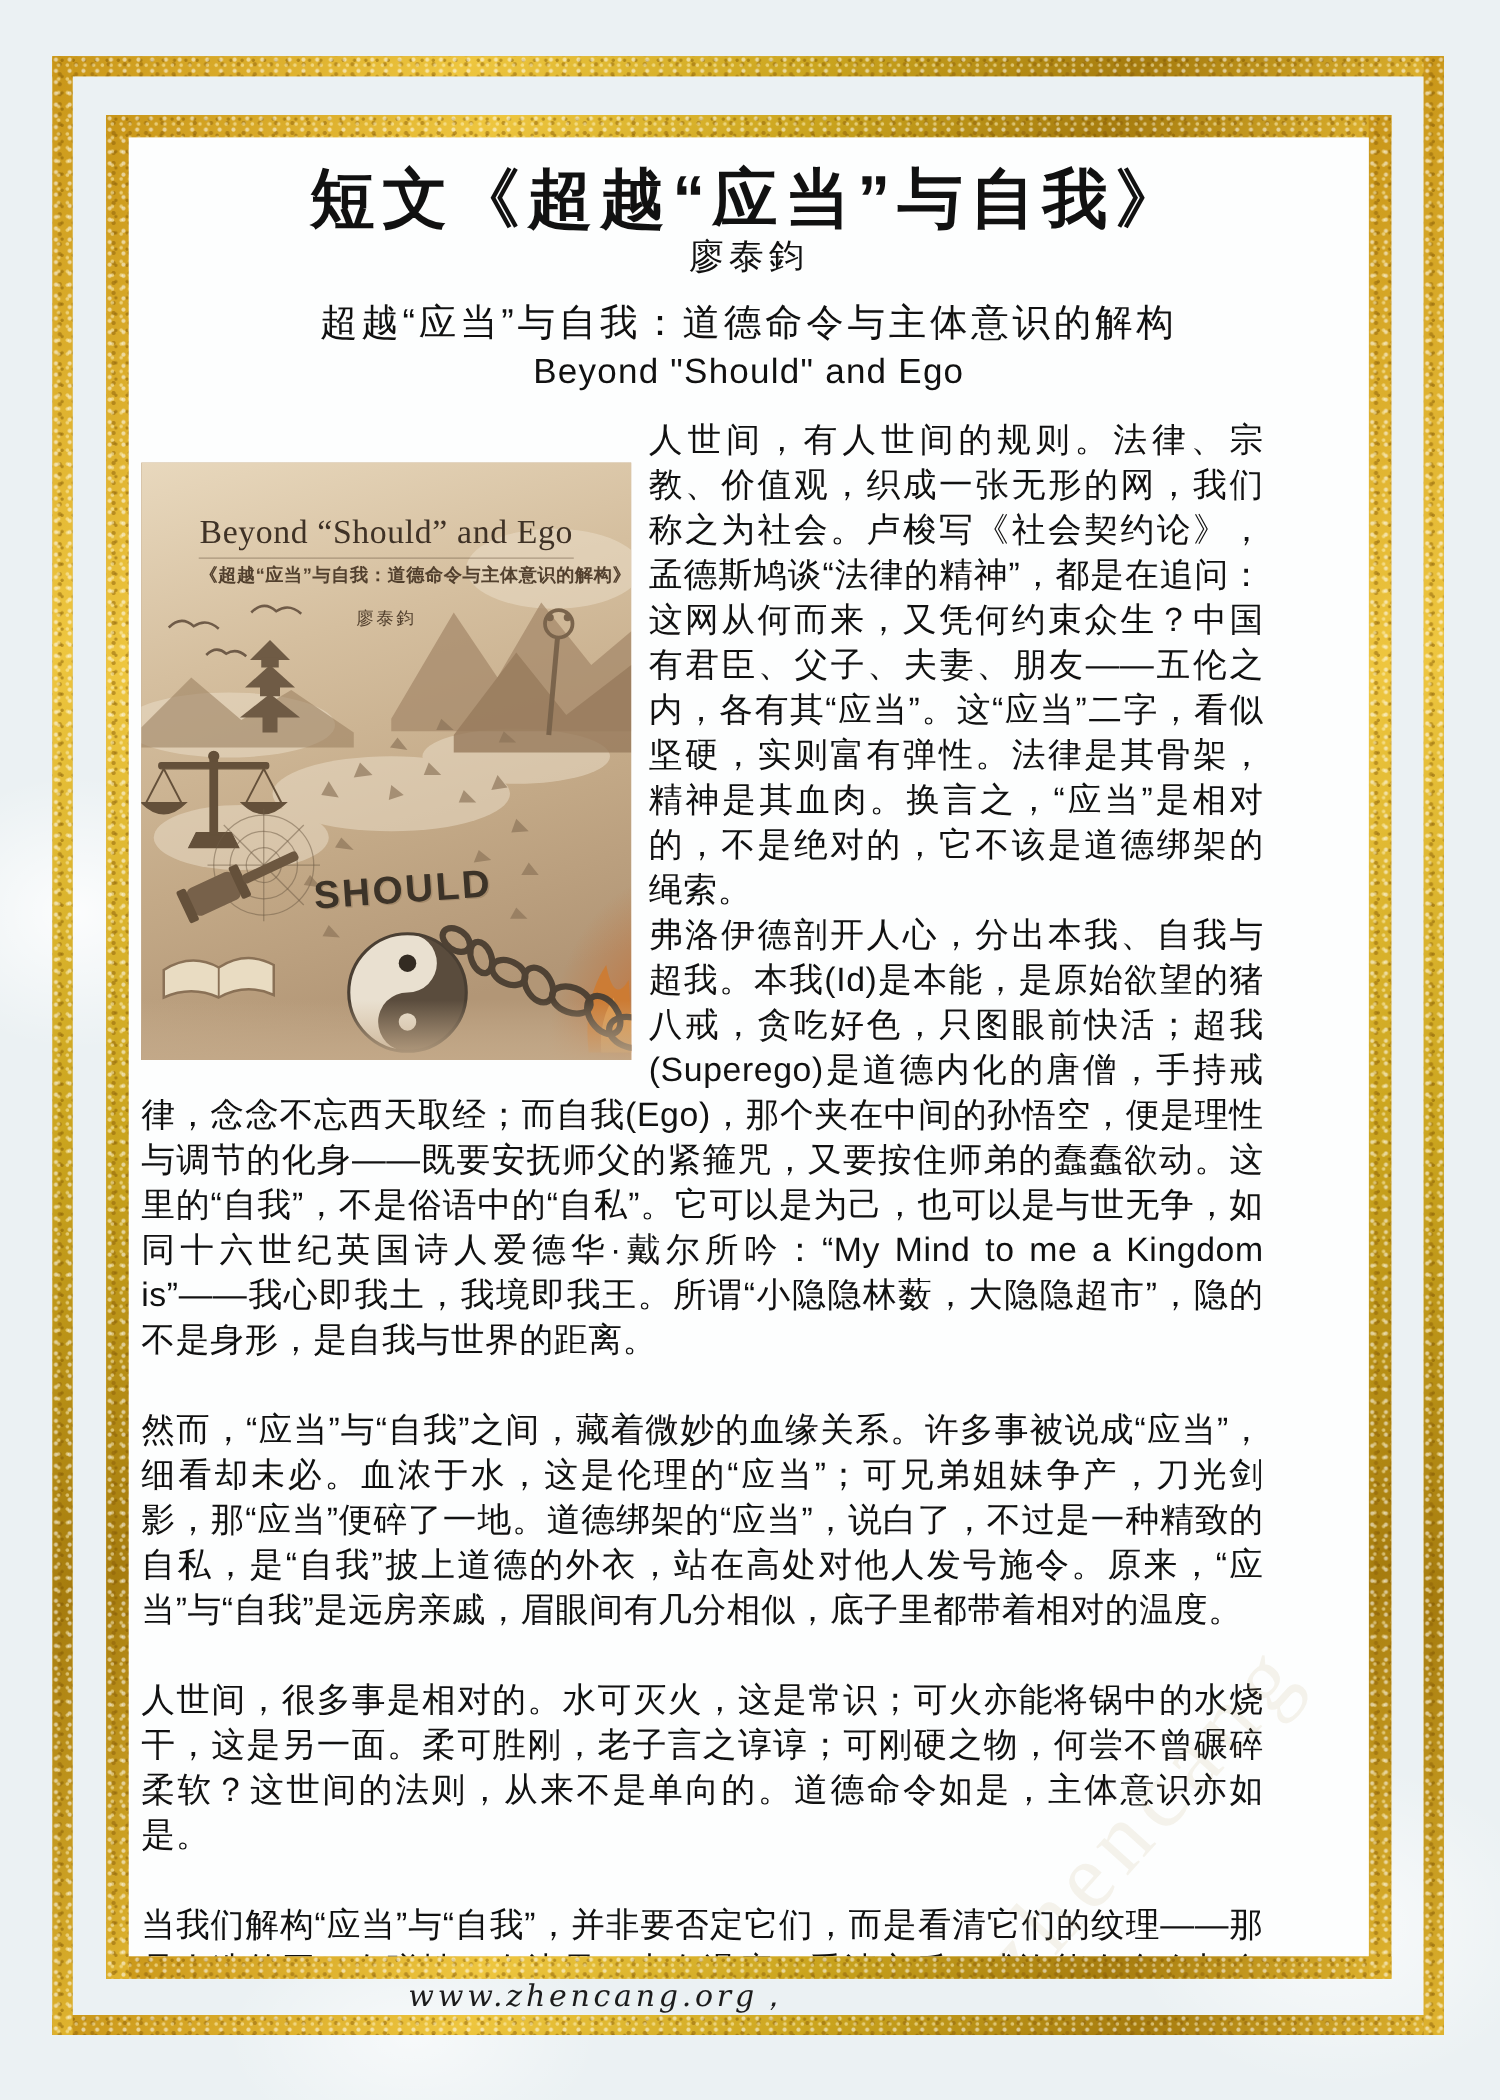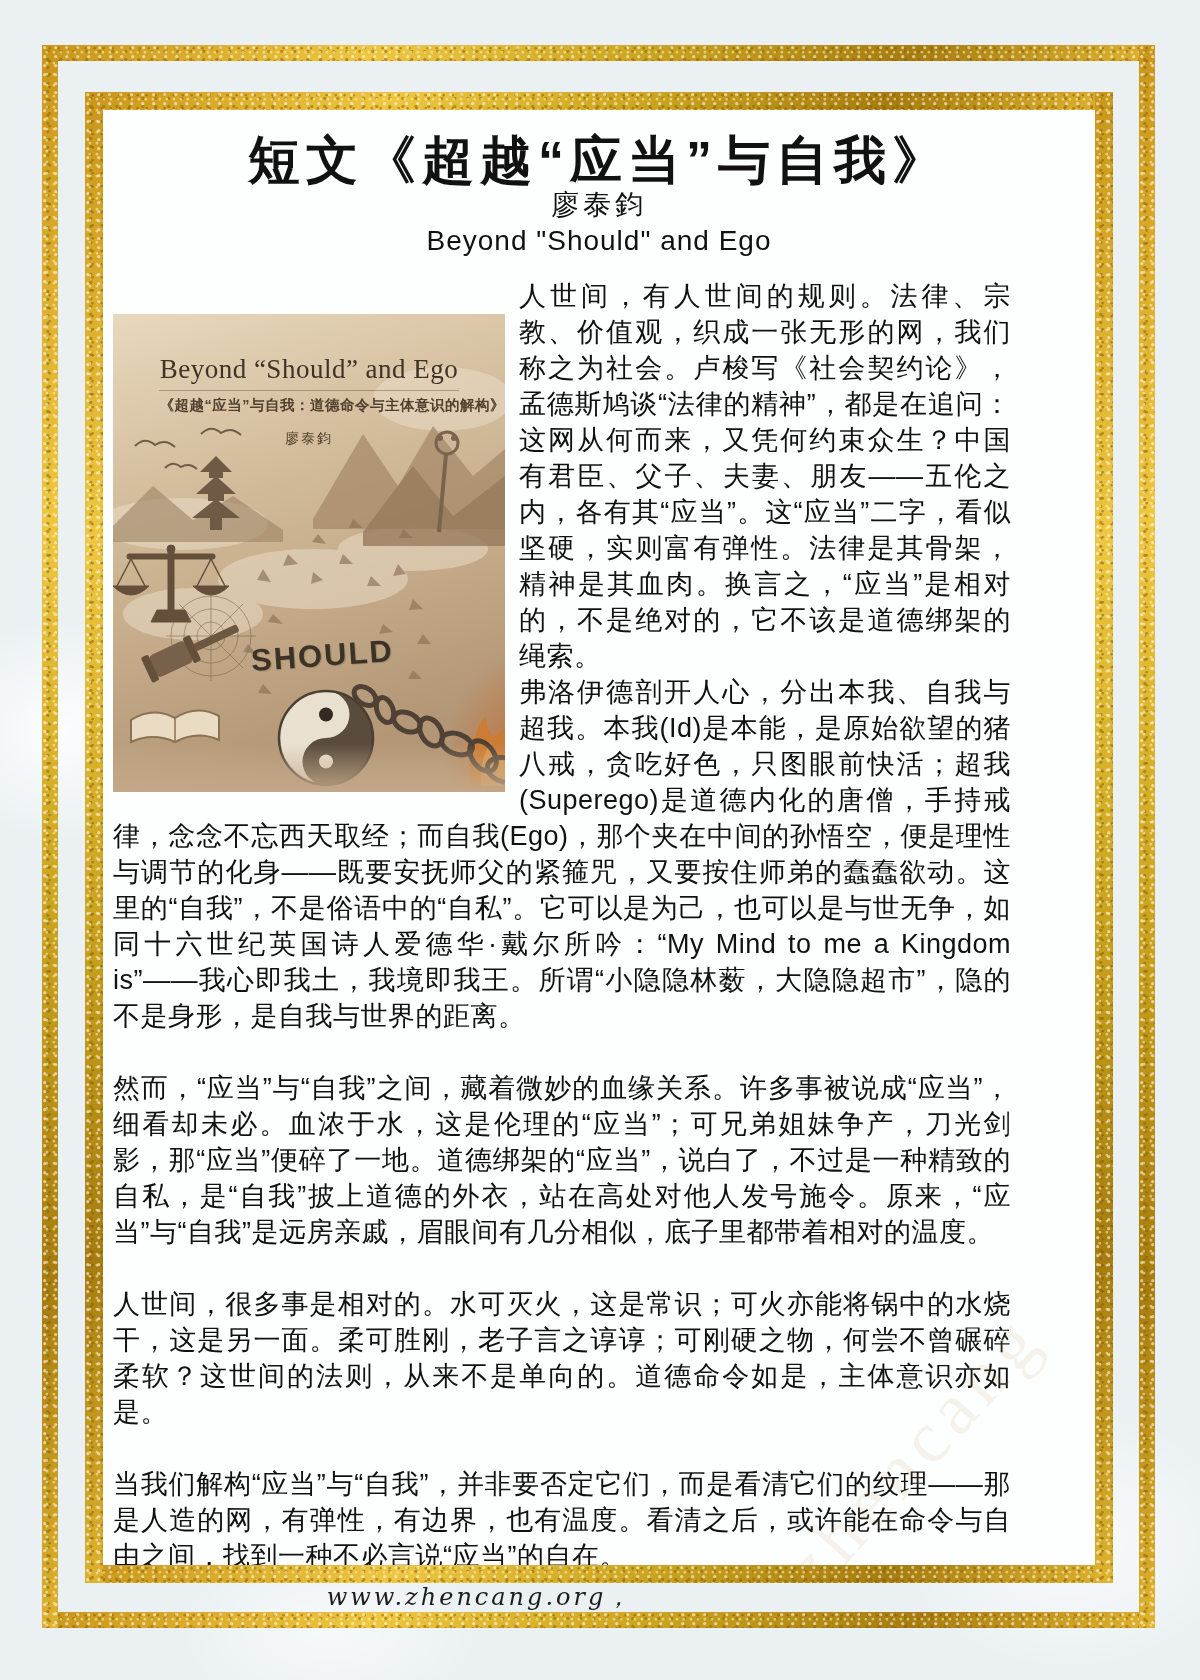--- a/index.html
+++ b/index.html
@@ -98,20 +98,21 @@
 <div>
   <div class="bar gold" style="left:85px;top:92px;width:1028px;height:18px;"></div>
   <div class="bar gold" style="left:85px;top:1565px;width:1028px;height:18px;"></div>
   <div class="bar gold" style="left:85px;top:92px;width:18px;height:1491px;"></div>
   <div class="bar gold" style="left:1095px;top:92px;width:18px;height:1491px;"></div>
 </div>
 
 <div class="content">
   <h1>短文《超越“应当”与自我》</h1>
   <div class="author">廖泰鈞</div>
+  <div class="sub-cn">超越“应当”与自我：道德命令与主体意识的解构</div>
   <div class="sub-en">Beyond "Should" and Ego</div>
 
   <div class="article">
     <div class="cover">
       <svg width="392" height="478" viewBox="0 0 392 478">
         <defs>
           <linearGradient id="paper" x1="0" y1="0" x2="0.25" y2="1">
             <stop offset="0" stop-color="#e8d8bd"></stop>
             <stop offset="0.35" stop-color="#d5bf9f"></stop>
             <stop offset="0.7" stop-color="#c3a987"></stop>

